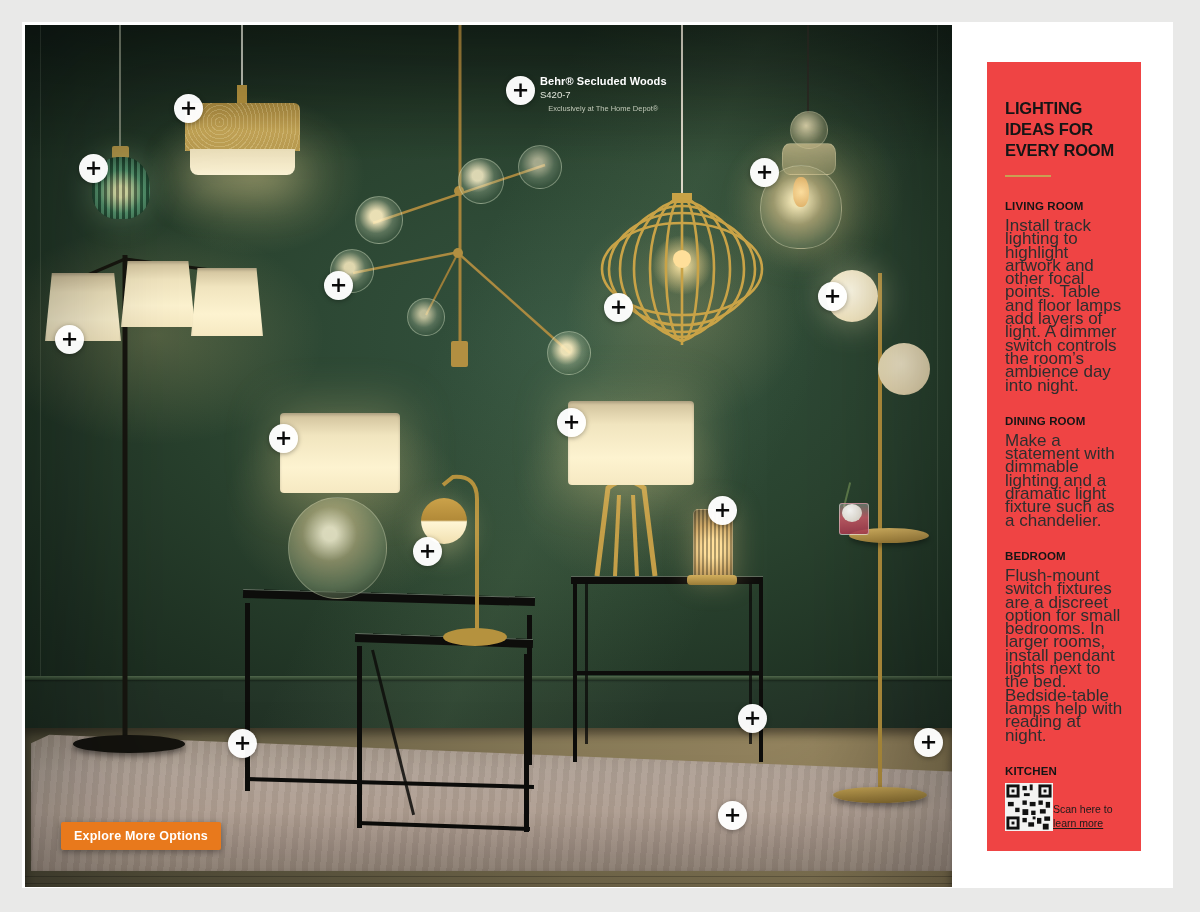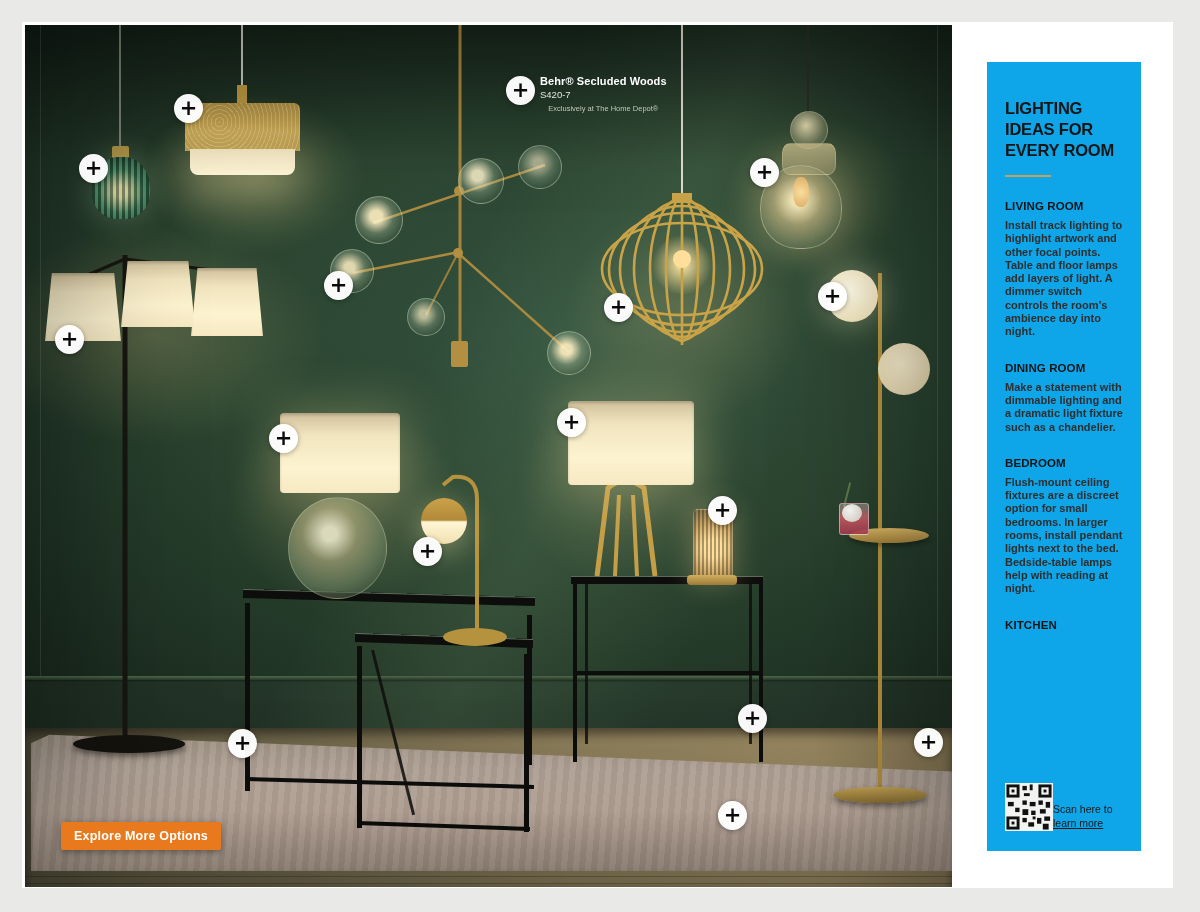--- a/index.html
+++ b/index.html
@@ -56,27 +56,27 @@
   .paint-label .l1{font-size:11px;font-weight:bold;letter-spacing:.1px;}
   .paint-label .l2{font-size:9.5px;color:#e2e7dc;margin-top:2px;}
   .paint-label .l3{font-size:7.5px;color:#c0c8b8;margin-top:4px;text-align:center;}
 
   
   .explore-btn{position:absolute;left:36px;top:797px;width:160px;height:28px;border:none;border-radius:2px;
     background:#e8791c;color:#fff;font-family:"Liberation Sans",sans-serif;font-size:12.5px;font-weight:bold;
     letter-spacing:.2px;cursor:pointer;box-shadow:0 2px 6px rgba(0,0,0,.35);}
 
   
-  .panel{position:absolute;left:965px;top:40px;width:154px;height:789px;background:#0ea5e9;padding:0 18px;box-sizing:content-box;
+  .panel{position:absolute;left:965px;top:40px;width:154px;height:789px;background:#ef4444;padding:0 18px;box-sizing:content-box;
     width:118px;padding:0 18px;}
   .panel-inner{position:relative;width:118px;height:100%;}
   .panel-title{padding-top:36px;font-size:16.5px;font-weight:800;color:#151515;line-height:21px;letter-spacing:-.2px;}
   .gold-rule{width:46px;height:2px;background:#c9a053;margin-top:14px;}
   .sec-head{margin-top:23px;font-size:11.5px;font-weight:800;color:#151515;letter-spacing:.1px;}
-  .sec-body{margin-top:7px;font-size:11px;line-height:13.3px;color:#2e2e2e;font-weight:bold;}
+  .sec-body{margin-top:7px;font-size:17px;line-height:13.3px;color:#2e2e2e;}
   .qr-block{position:absolute;left:0;bottom:20px;width:118px;display:flex;align-items:flex-end;}
   .qr-svg{width:48px;height:48px;flex:none;}
   .scan-text{margin-left:0;font-size:10.5px;line-height:14px;color:#1a1a1a;padding-bottom:1px;}
   .scan-text a{color:#1a1a1a;}
 
   svg{display:block;}
   .abs{position:absolute;}
 </style>
 </head>
 <body>
@@ -286,21 +286,21 @@
       <div class="panel-title">LIGHTING IDEAS FOR EVERY ROOM</div>
       <div class="gold-rule"></div>
 
       <div class="sec-head">LIVING ROOM</div>
       <div class="sec-body">Install track lighting to highlight artwork and other focal points. Table and floor lamps add layers of light. A dimmer switch controls the room’s ambience day into night.</div>
 
       <div class="sec-head">DINING ROOM</div>
       <div class="sec-body">Make a statement with dimmable lighting and a dramatic light fixture such as a chandelier.</div>
 
       <div class="sec-head">BEDROOM</div>
-      <div class="sec-body">Flush-mount ceiling fixtures are a discreet option for small bedrooms. In larger rooms, install pendant lights next to the bed. Bedside-table lamps help with reading at night.</div>
+      <div class="sec-body">Flush-mount switch fixtures are a discreet option for small bedrooms. In larger rooms, install pendant lights next to the bed. Bedside-table lamps help with reading at night.</div>
 
       <div class="sec-head">KITCHEN</div>
 
       <div class="qr-block">
         <svg class="qr-svg" viewBox="0 0 33 33">
           <rect x="0" y="0" width="33" height="33" fill="#f3f3f2"></rect>
           <g fill="#111">
             <rect x="1" y="1" width="9" height="9"></rect>
               <rect x="23" y="1" width="9" height="9"></rect>
               <rect x="1" y="23" width="9" height="9"></rect>

